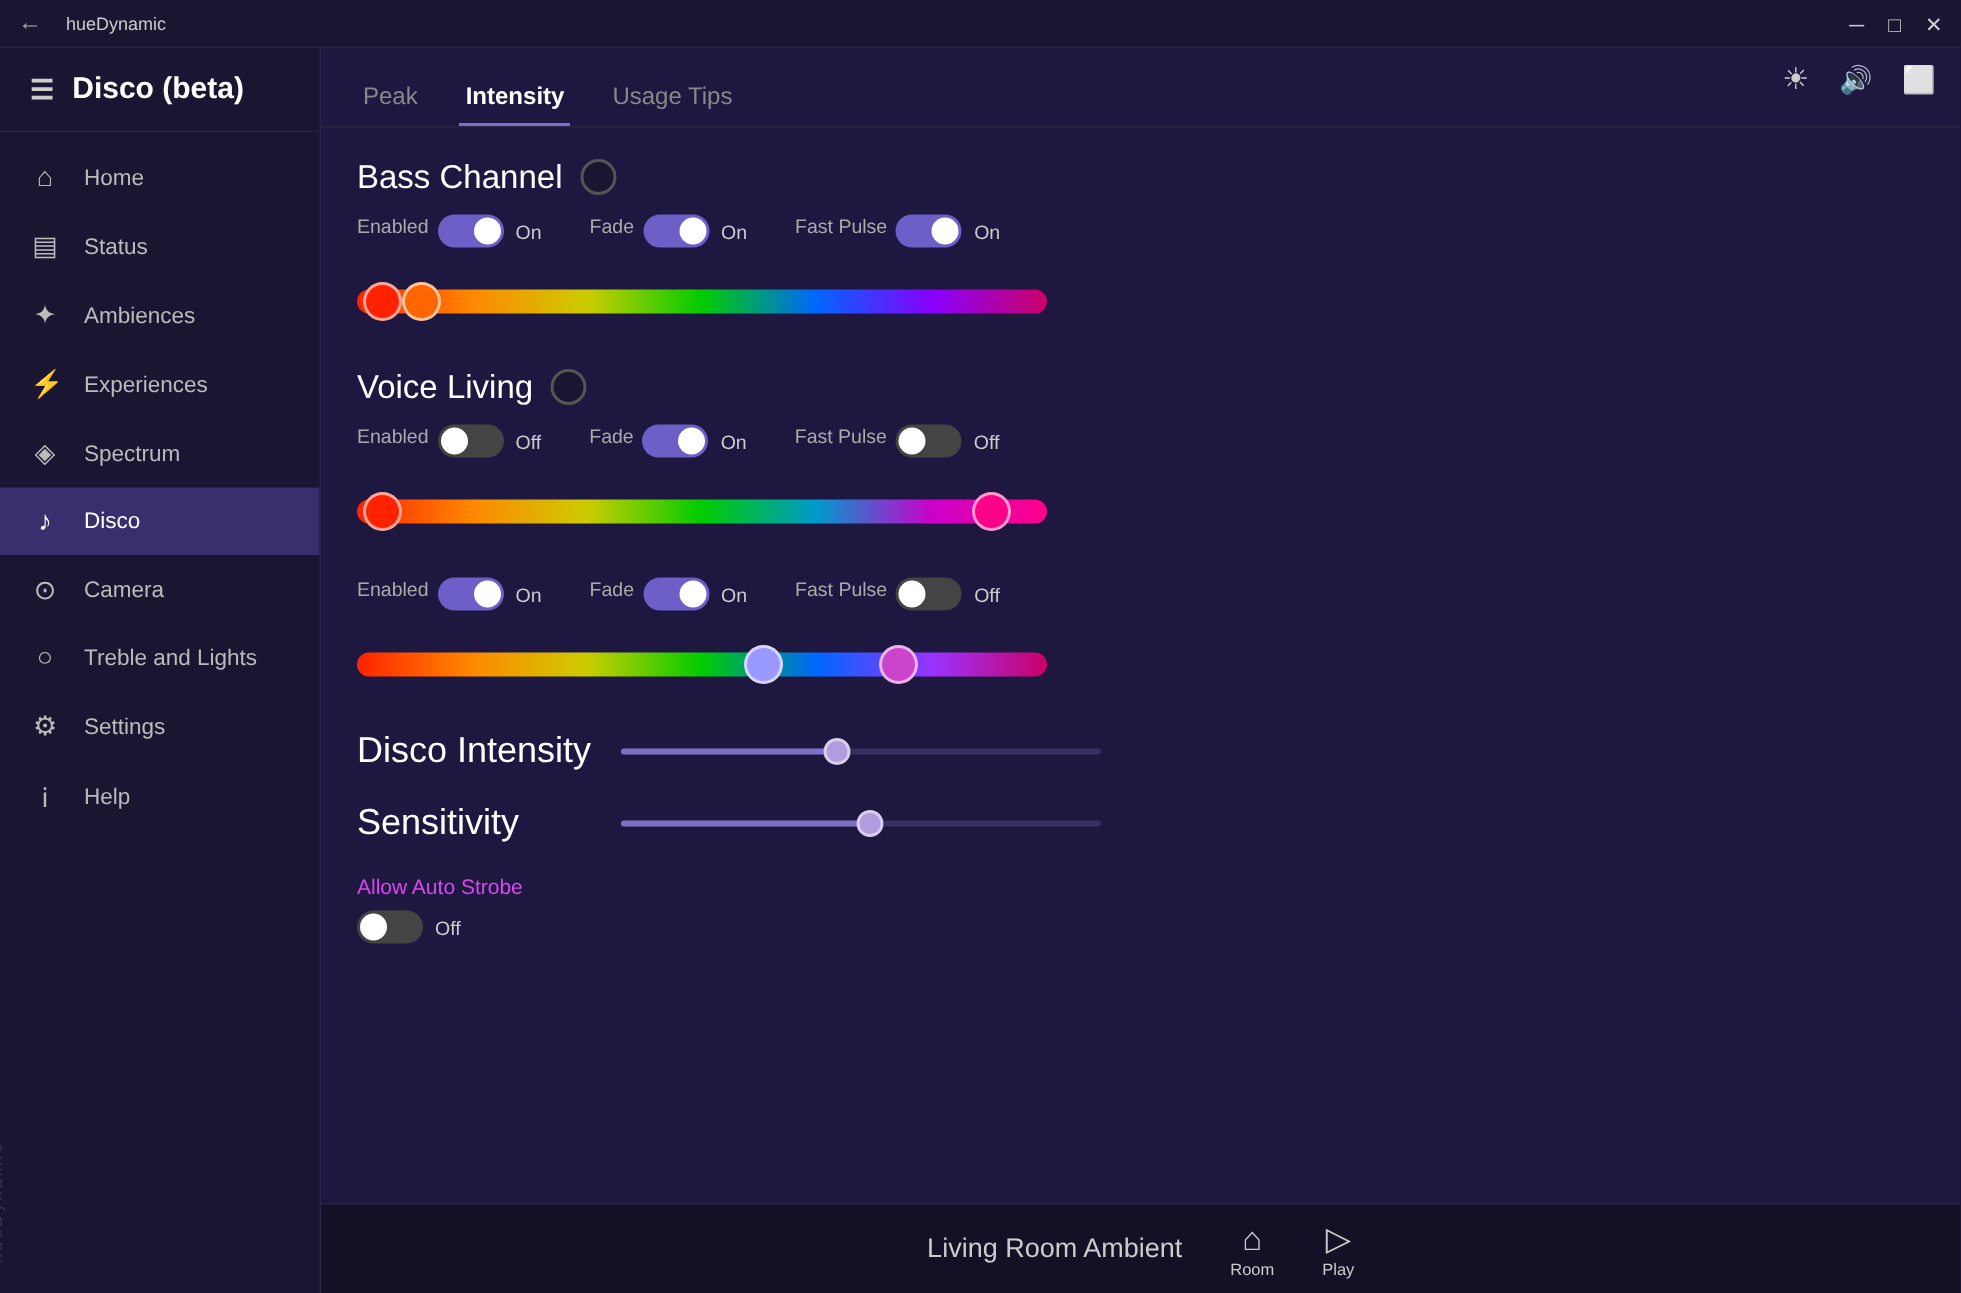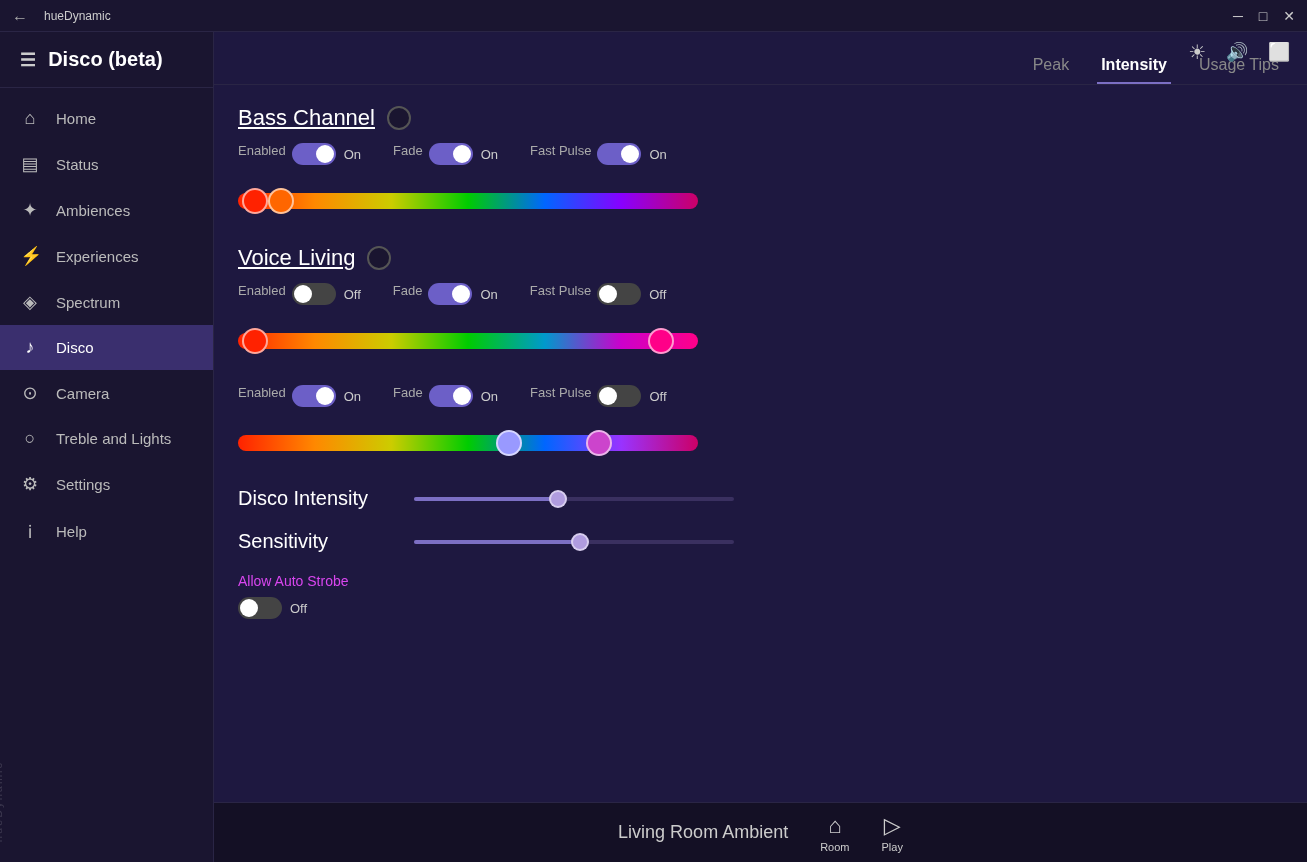--- a/index.html
+++ b/index.html
@@ -123,21 +123,20 @@
       overflow: hidden;
     }
 
     
     .tabs {
       display: flex;
       gap: 24px;
       padding: 16px 24px 0;
       border-bottom: 1px solid #2a2545;
       flex-shrink: 0;
-      justify-content: flex-end;
     }
     .tab {
       padding: 8px 4px;
       font-size: 16px;
       color: #888;
       cursor: pointer;
       border-bottom: 2px solid transparent;
     }
     .tab.active {
       color: #fff;
@@ -156,21 +155,20 @@
 
     
     .channel-section {
       margin-bottom: 24px;
     }
     .channel-header {
       display: flex;
       align-items: center;
       gap: 12px;
       margin-bottom: 12px;
-      text-decoration: underline;
     }
     .channel-title {
       font-size: 22px;
       font-weight: 500;
       color: #fff;
     }
     .channel-dot {
       width: 24px;
       height: 24px;
       border-radius: 50%;
@@ -253,21 +251,21 @@
     }
 
     
     .simple-slider-row {
       display: flex;
       align-items: center;
       gap: 16px;
       margin-bottom: 20px;
     }
     .simple-slider-label {
-      font-size: 20px;
+      font-size: 24px;
       font-weight: 500;
       color: #fff;
       width: 160px;
     }
     .simple-slider-track {
       position: relative;
       width: 320px;
       height: 4px;
       background: #3a3060;
       border-radius: 2px;

